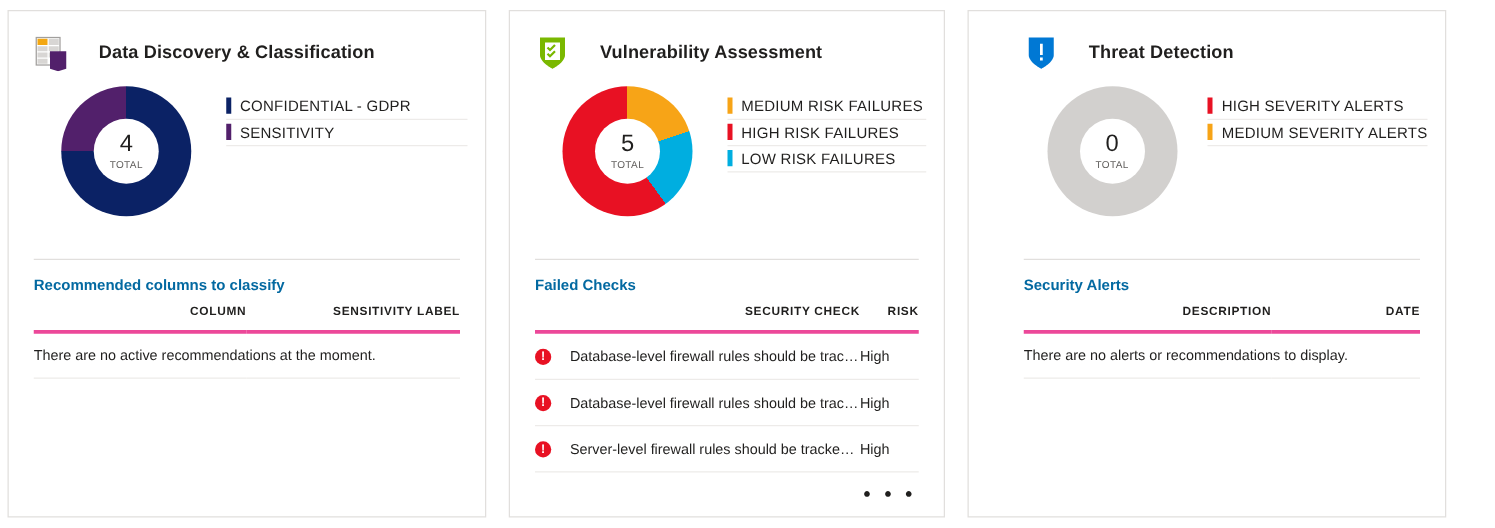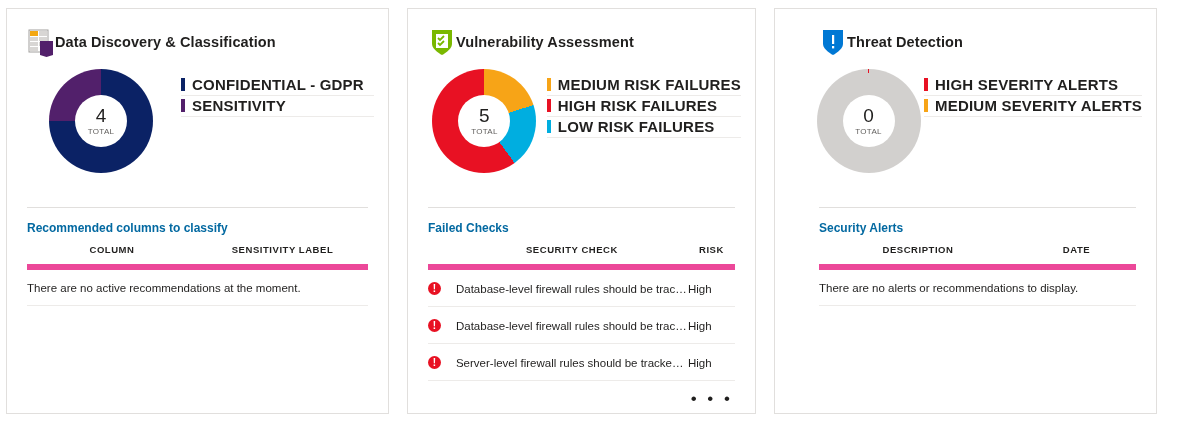--- a/index.html
+++ b/index.html
@@ -25,21 +25,21 @@
     border: 1px solid #e1dfdd;
     position: relative;
   }
   .card.wide { width: 383px; }
   .card.mid  { width: 349px; }
   .card.narrow { width: 383px; padding-left: 24px; }
 
   .card-header {
     display: flex;
     align-items: center;
-    gap: 0;
+    gap: 24px;
     padding: 18px 20px 6px 20px;
   }
   .card-title {
     font-size: 14.5px;
     font-weight: bold;
     color: #201f1e;
     letter-spacing: .1px;
   }
   .hdr-icon { width: 28px; height: 30px; flex: 0 0 28px; display:block; }
 
@@ -95,25 +95,24 @@
     border-bottom: 1px solid #edebe9;
     padding-bottom: 1px;
   }
   .legend-item:last-child { }
   .legend-swatch {
     width: 4px;
     height: 13px;
     flex: 0 0 4px;
   }
   .legend-text {
-    font-size: 15px;
+    font-size: 12px;
     color: #201f1e;
     letter-spacing: .2px;
     white-space: nowrap;
-    font-weight: bold;
   }
 
   .section-divider {
     border-top: 1px solid #e1dfdd;
     margin: 16px 20px 0 20px;
   }
   .section-title {
     font-size: 12px;
     font-weight: bold;
     color: #0369a1;
@@ -122,23 +121,23 @@
   table.grid {
     width: calc(100% - 40px);
     margin: 9px 20px 0 20px;
     border-collapse: collapse;
   }
   table.grid th {
     font-size: 9.5px;
     font-weight: bold;
     color: #201f1e;
     letter-spacing: .55px;
-    text-align: center;
+    text-align: right;
     padding: 0 0 9px 0;
-    border-bottom: 6px solid #ec4899;
+    border-bottom: 3px solid #ec4899;
   }
   table.grid td {
     font-size: 11.5px;
     color: #201f1e;
     padding: 12px 0 11px 0;
     border-bottom: 1px solid #edebe9;
     vertical-align: middle;
   }
   .empty-msg {
     font-size: 11.5px;

